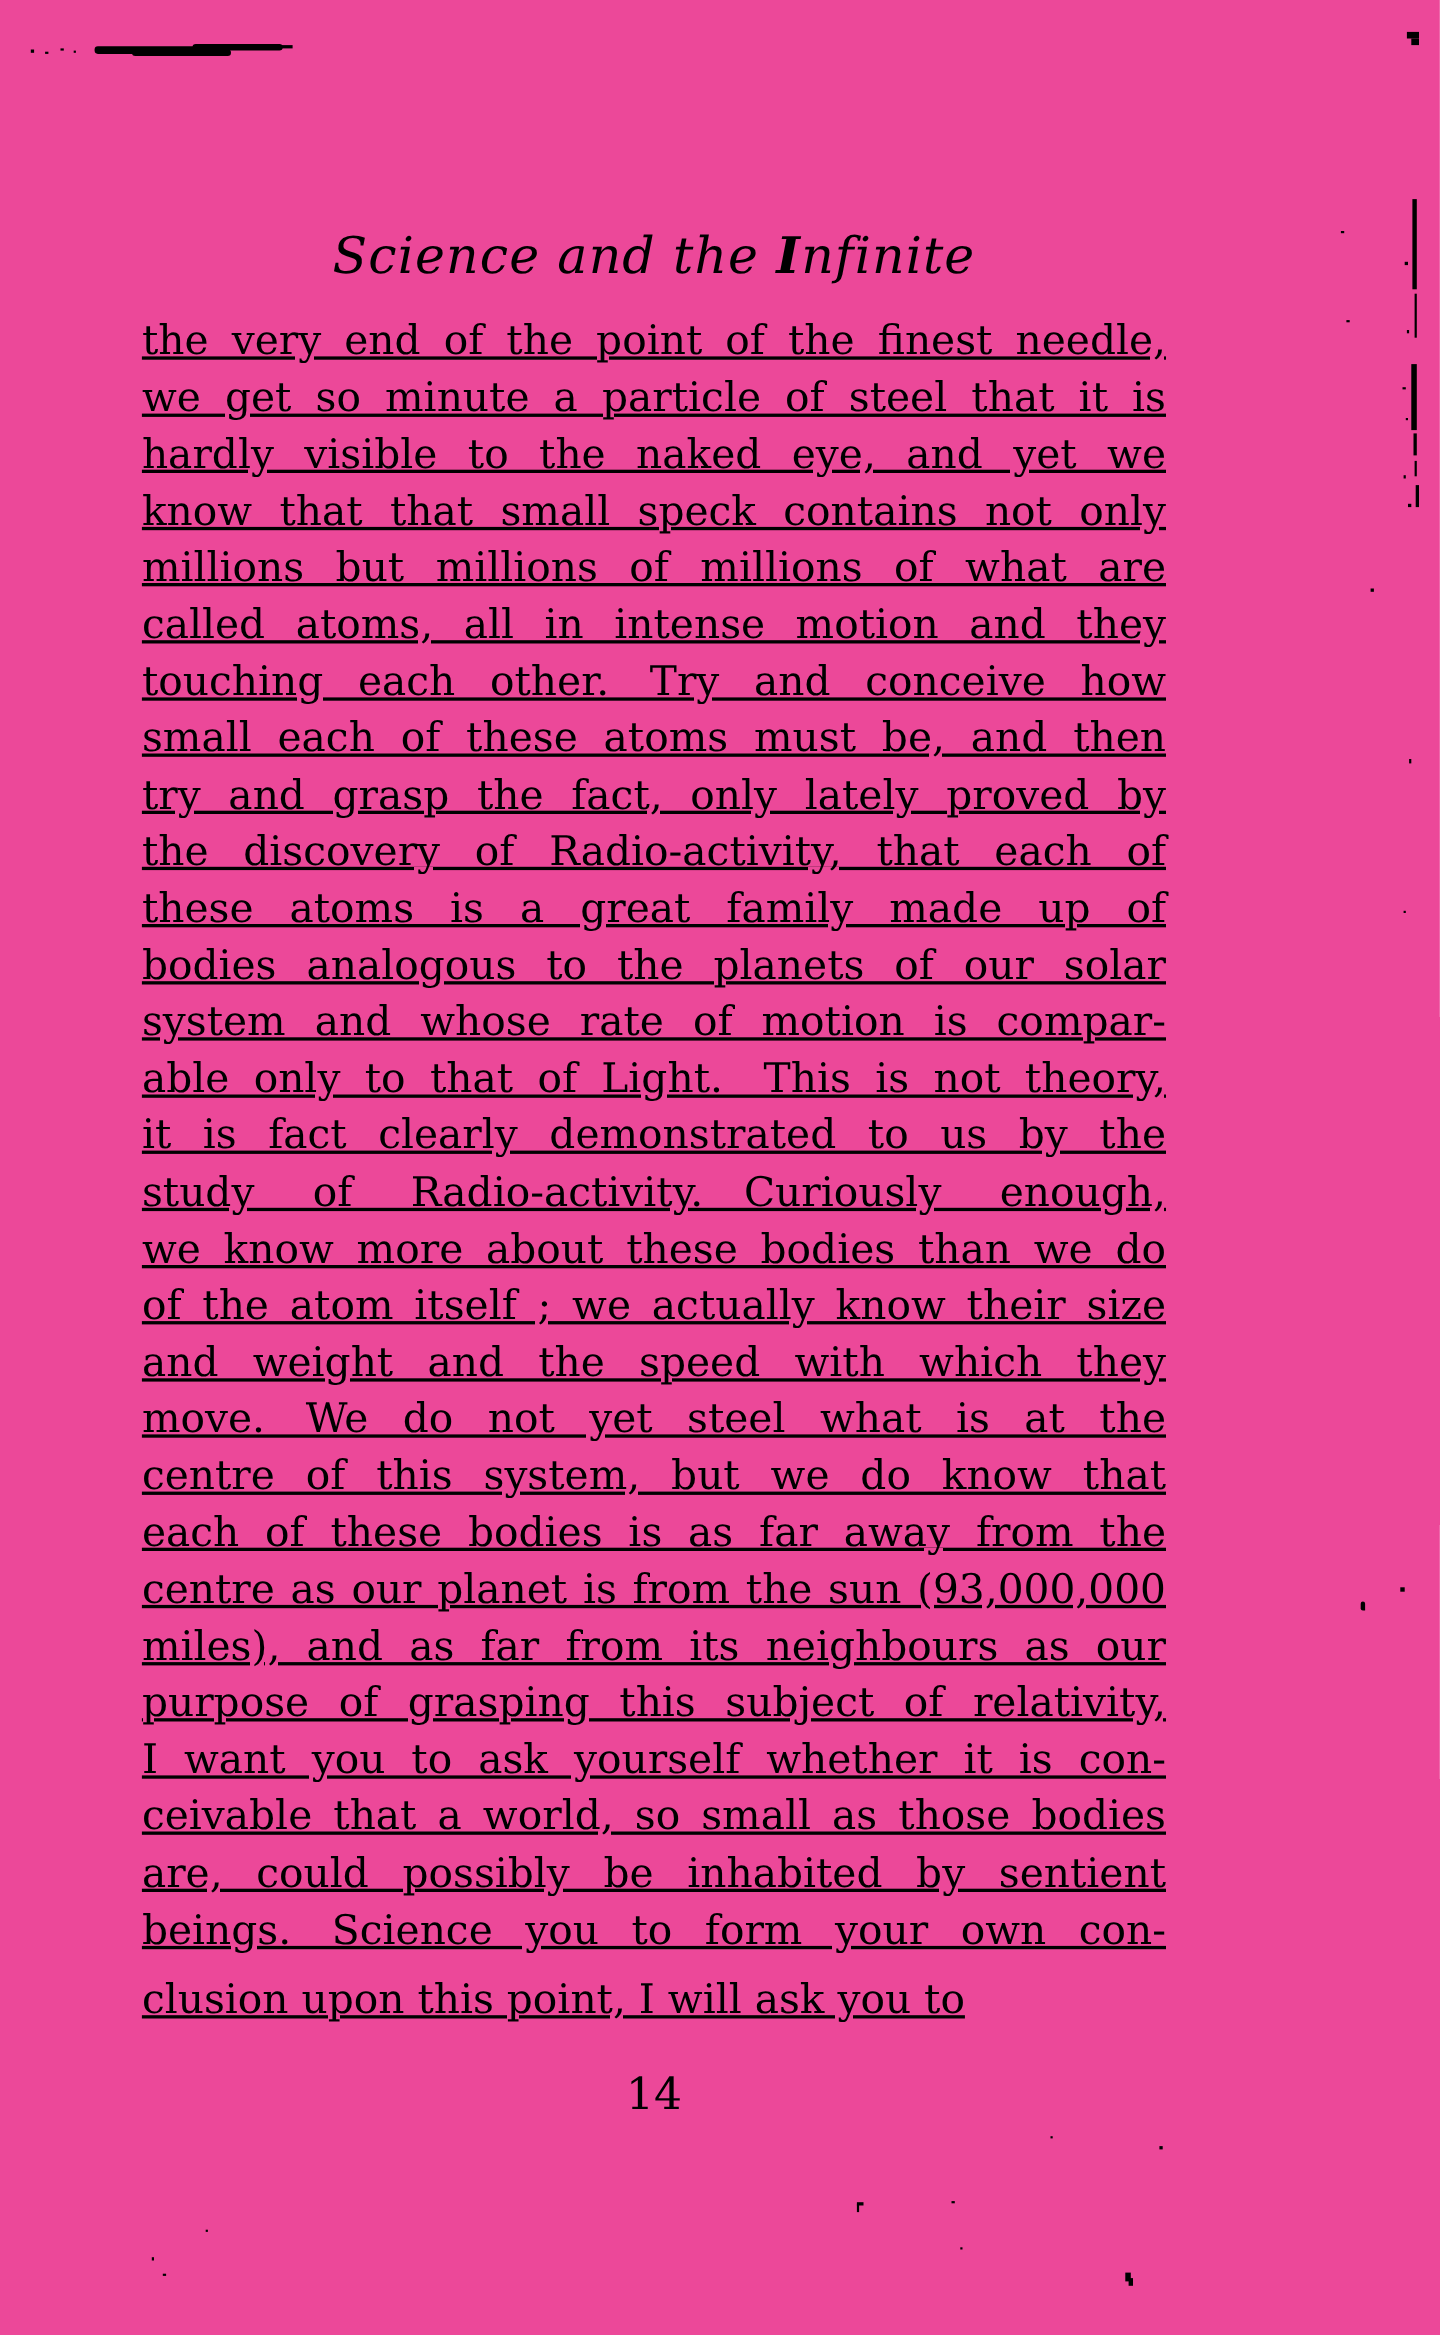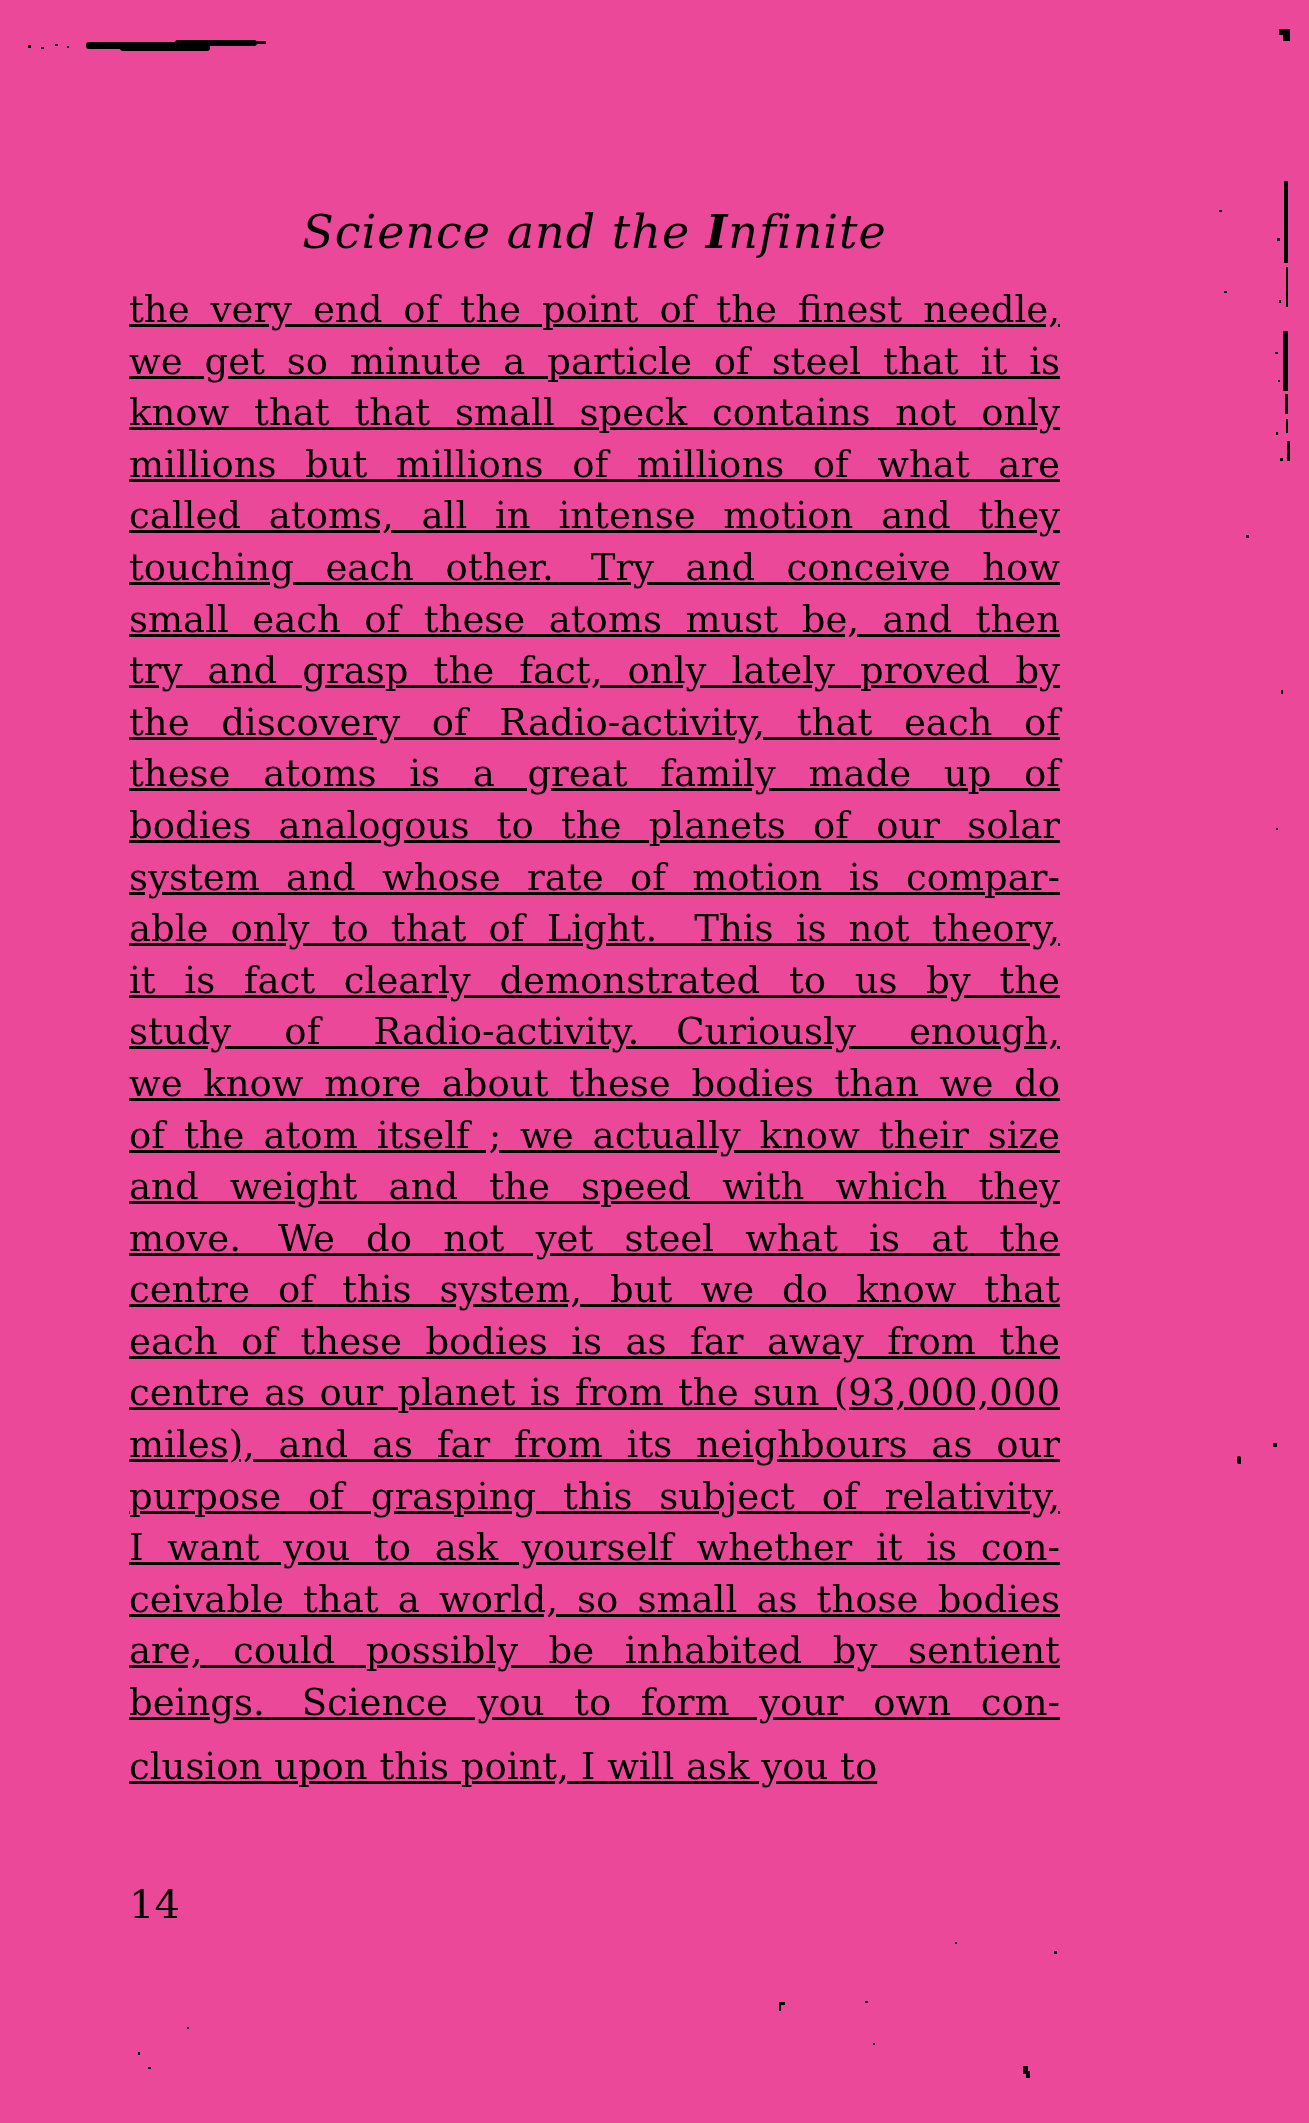--- a/index.html
+++ b/index.html
@@ -41,39 +41,41 @@
     text-align-last:left;
     margin-top:12px;
   }
   .it{font-style:italic;}
   .bd{font-weight:bold;}
   .page-number{
     position:absolute;
     left:129px;
     top:1882px;
     width:931px;
+    text-align:center;
     font-size:40px;
     line-height:44px;
   }
   .mark{
     position:absolute;
     background:#000000;
   }
   .rounded{border-radius:3px;}
 </style>
 </head>
 <body>
 
 <div class="page">
 
   <div class="title"><span>Science and the </span><span class="bd">I</span><span>nfinite</span></div>
 
   <div class="body-text">
       <div class="line"><span>the very end of the point of the finest needle,</span></div>
       <div class="line"><span>we get so minute a particle of steel that it is</span></div>
+      <div class="line"><span>hardly visible to the naked eye, and yet we</span></div>
       <div class="line"><span>know that that small speck contains not only</span></div>
       <div class="line"><span>millions but millions of millions of what are</span></div>
       <div class="line"><span>called atoms, all in intense motion and they</span></div>
       <div class="line"><span>touching each other. Try and conceive how</span></div>
       <div class="line"><span>small each of these atoms must be, and then</span></div>
       <div class="line"><span>try and grasp the fact, only lately proved by</span></div>
       <div class="line"><span>the discovery of Radio-activity, that each of</span></div>
       <div class="line"><span>these atoms is a great family made up of</span></div>
       <div class="line"><span>bodies analogous to the planets of our solar</span></div>
       <div class="line"><span>system and whose rate of motion is compar-</span></div>

